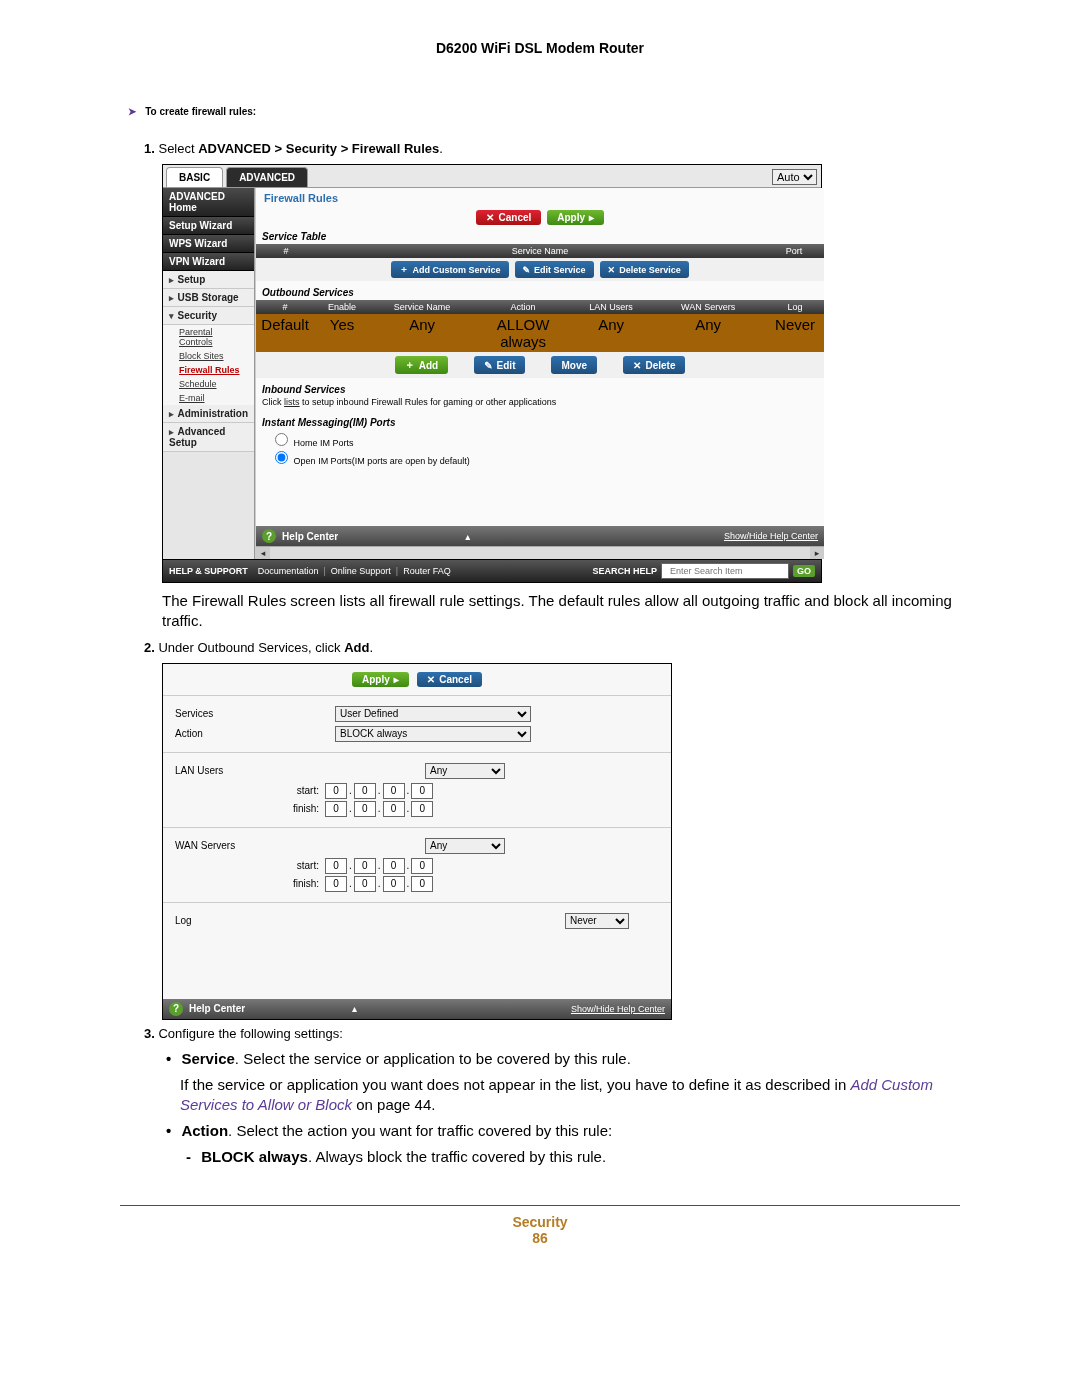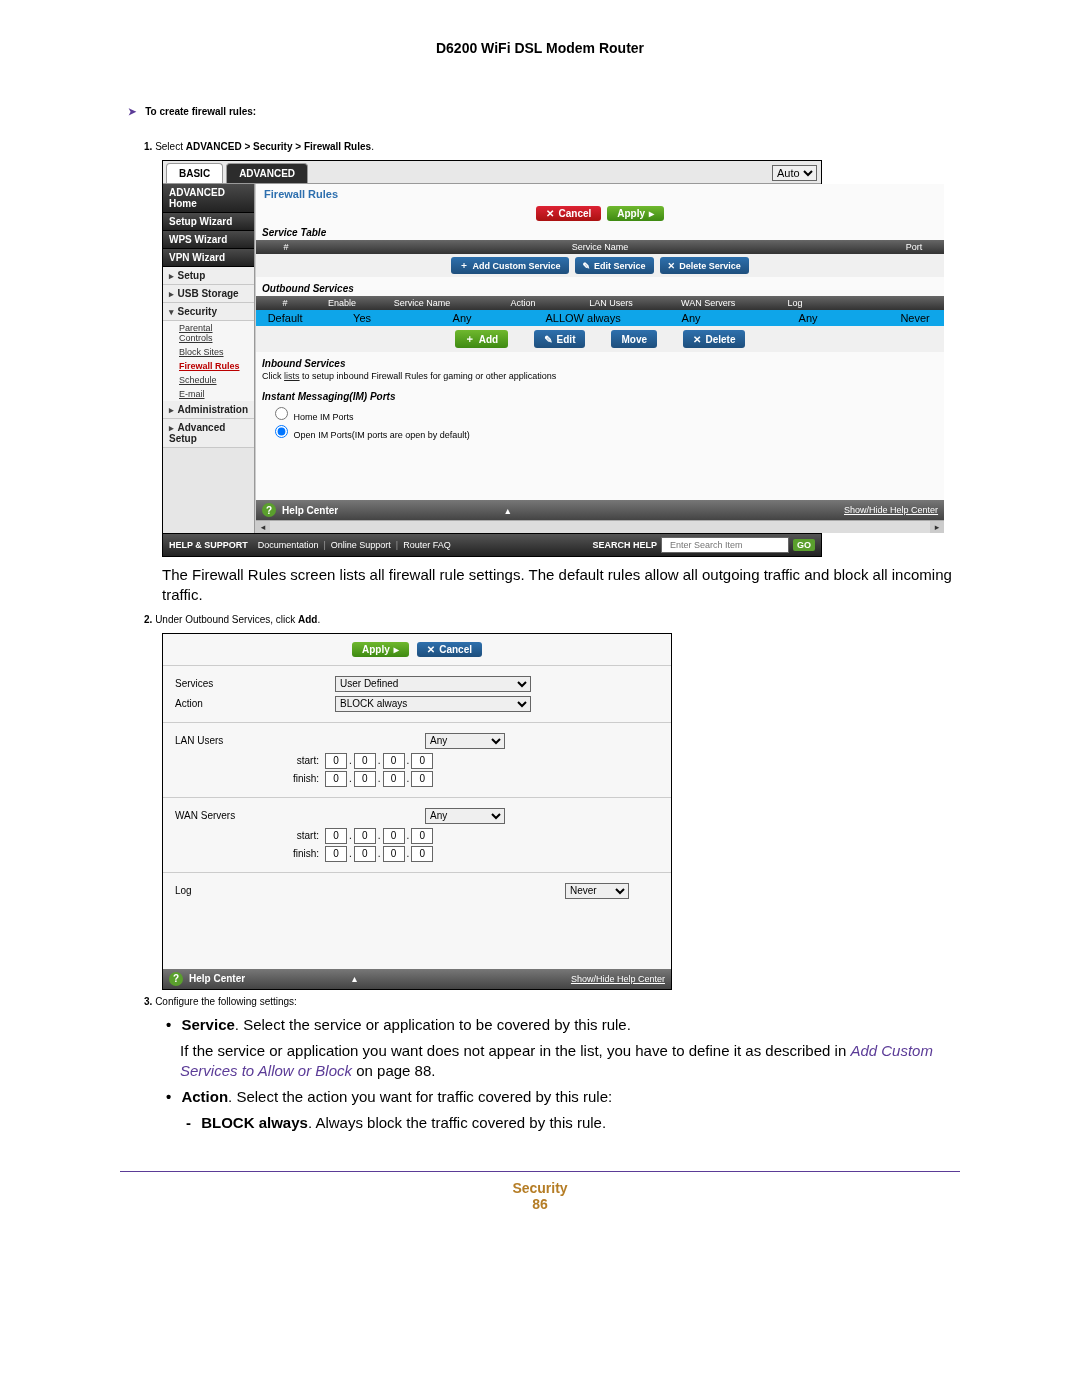--- a/index.html
+++ b/index.html
@@ -20,21 +20,21 @@
     font-size: 10px;
     margin-left: 8px;
     margin-bottom: 24px;
   }
   .arrow-marker {
     color: #5b3b97;
     font-weight: bold;
     margin-right: 6px;
   }
   .step {
-    font-size: 10px;
+    font-size: 13px;
     margin: 6px 0 8px 42px;
     text-indent: -18px;
   }
   .step-num {
     font-weight: bold;
   }
   .bold {
     font-weight: bold;
   }
   .desc {
@@ -244,23 +244,22 @@
   .bar2 {
     background: linear-gradient(#666,#333);
     color: #fff;
     display: flex;
     font-size: 9px;
   }
   .bar2 span { padding: 2px 4px; text-align: center; }
   .c-hash {width:50px;} .c-en{width:48px;} .c-sn{width:96px;} .c-ac{width:90px;} .c-lu{width:70px;} .c-ws{width:108px;} .c-log{width:50px;}
   .row2 {
     display: flex;
-    font-size: 11px;
-    background: #0ea5e9;
-    gap: 20px;
+    font-size: 15px;
+    background: #a16207;
   }
   .row2 span { padding: 2px 4px; text-align: center; }
   .ctrl-bar2 {
     display: flex;
     gap: 26px;
     justify-content: center;
     padding: 4px 0;
     background: #f0f0f0;
   }
   .pill-blue { background: linear-gradient(#2e70ad,#1e4f7d); }
@@ -627,21 +626,21 @@
 <div class="step">
   <span class="step-num">3.</span>
   <span>Configure the following settings:</span>
 </div>
 
 <div class="bullet">
   <span class="bullet-marker">•</span>
   <span class="bold">Service</span><span>. Select the service or application to be covered by this rule.</span>
 </div>
 <div class="bullet" style="text-indent:0">
-  <span>If the service or application you want does not appear in the list, you have to define it as described in </span><span class="link">Add Custom Services to Allow or Block</span><span> on page 88.</span>
+  <span>If the service or application you want does not appear in the list, you have to define it as described in </span><span class="link">Add Custom Services to Allow or Block</span><span> on page 44.</span>
 </div>
 <div class="bullet">
   <span class="bullet-marker">•</span>
   <span class="bold">Action</span><span>. Select the action you want for traffic covered by this rule:</span>
 </div>
 <div class="subbullet">
   <span class="subbullet-marker">-</span>
   <span class="bold">BLOCK always</span><span>. Always block the traffic covered by this rule.</span>
 </div>
 

